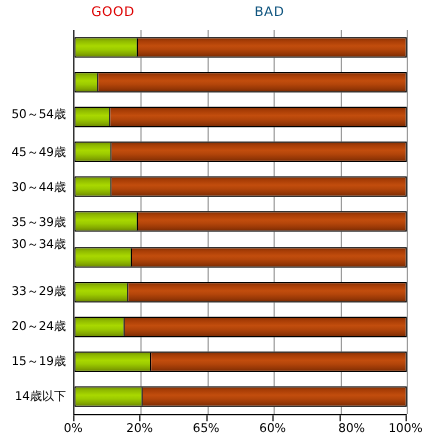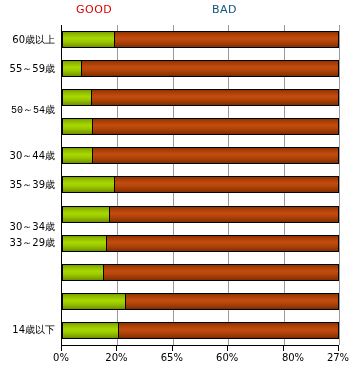--- a/index.html
+++ b/index.html
@@ -151,27 +151,28 @@
 <body>
 
 <div id="chart-root">
 
   <div id="legend">
     <span class="legend-entry" id="legend-good">GOOD</span>
     <span class="legend-entry" id="legend-bad">BAD</span>
   </div>
 
   <div id="ylabels">
-      <div class="ylabel" style="top: 0px;">60歳以上</div>
-      <div class="ylabel" style="top: 29.0909px;">55～59歳</div>
-      <div class="ylabel" style="top: 70px; font-family: Liberation Mono, monospace;">50～54歳</div>
+      <div class="ylabel" style="top: 55px;">50～54歳</div>
+      <div class="ylabel" style="top: 87.2727px;">45～49歳</div>
       <div class="ylabel" style="top: 116.364px;">30～44歳</div>
       <div class="ylabel" style="top: 145.455px;">35～39歳</div>
-      <div class="ylabel" style="top: 187px;">30～34歳</div>
+      <div class="ylabel" style="top: 164px;">30～34歳</div>
       <div class="ylabel" style="top: 203.636px;">33～29歳</div>
+      <div class="ylabel" style="top: 232.727px;">20～24歳</div>
+      <div class="ylabel" style="top: 261.818px;">15～19歳</div>
       <div class="ylabel" style="top: 290.909px;">14歳以下</div>
     </div>
 
   <div id="plot">
     <div id="gridlines">
         <div class="gridline" style="left: 55.4px;"></div>
         <div class="gridline" style="left: 110.8px;"></div>
         <div class="gridline" style="left: 166.2px;"></div>
         <div class="gridline" style="left: 221.6px;"></div>
       </div>
@@ -251,16 +252,16 @@
       <div class="xlabel" style="left: 61px;">0%</div>
       <div class="xtick" style="left: 116.4px;"></div>
       <div class="xlabel" style="left: 116.4px;">20%</div>
       <div class="xtick" style="left: 171.8px;"></div>
       <div class="xlabel" style="left: 171.8px;">65%</div>
       <div class="xtick" style="left: 227.2px;"></div>
       <div class="xlabel" style="left: 227.2px;">60%</div>
       <div class="xtick" style="left: 282.6px;"></div>
       <div class="xlabel" style="left: 293px;">80%</div>
       <div class="xtick" style="left: 338px;"></div>
-      <div class="xlabel" style="left: 338px;">27%</div>
+      <div class="xlabel" style="left: 338px;">100%</div>
     </div>
 
 </div>
 
 </body></html>

